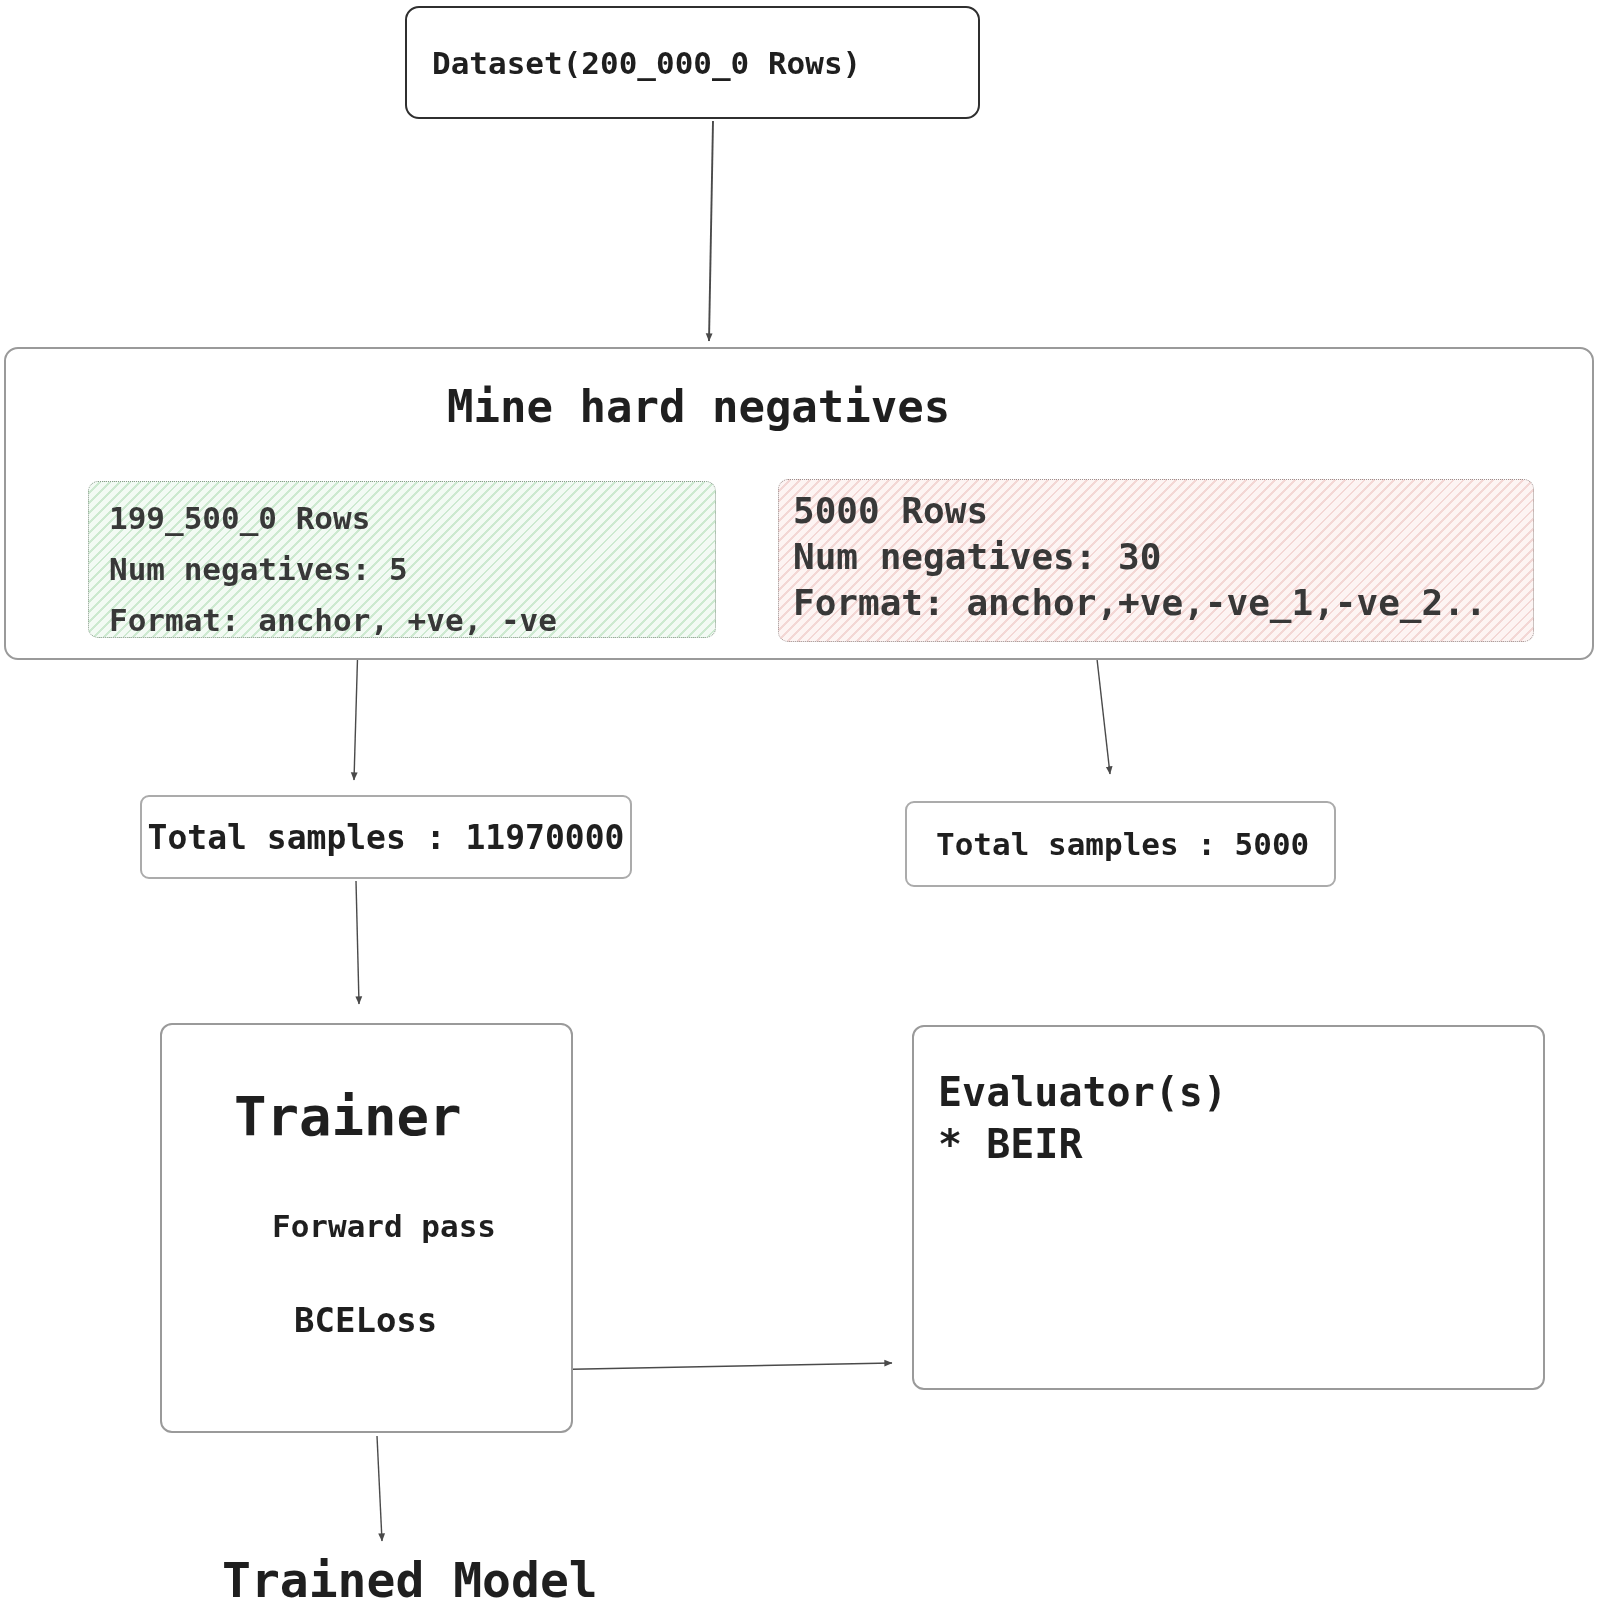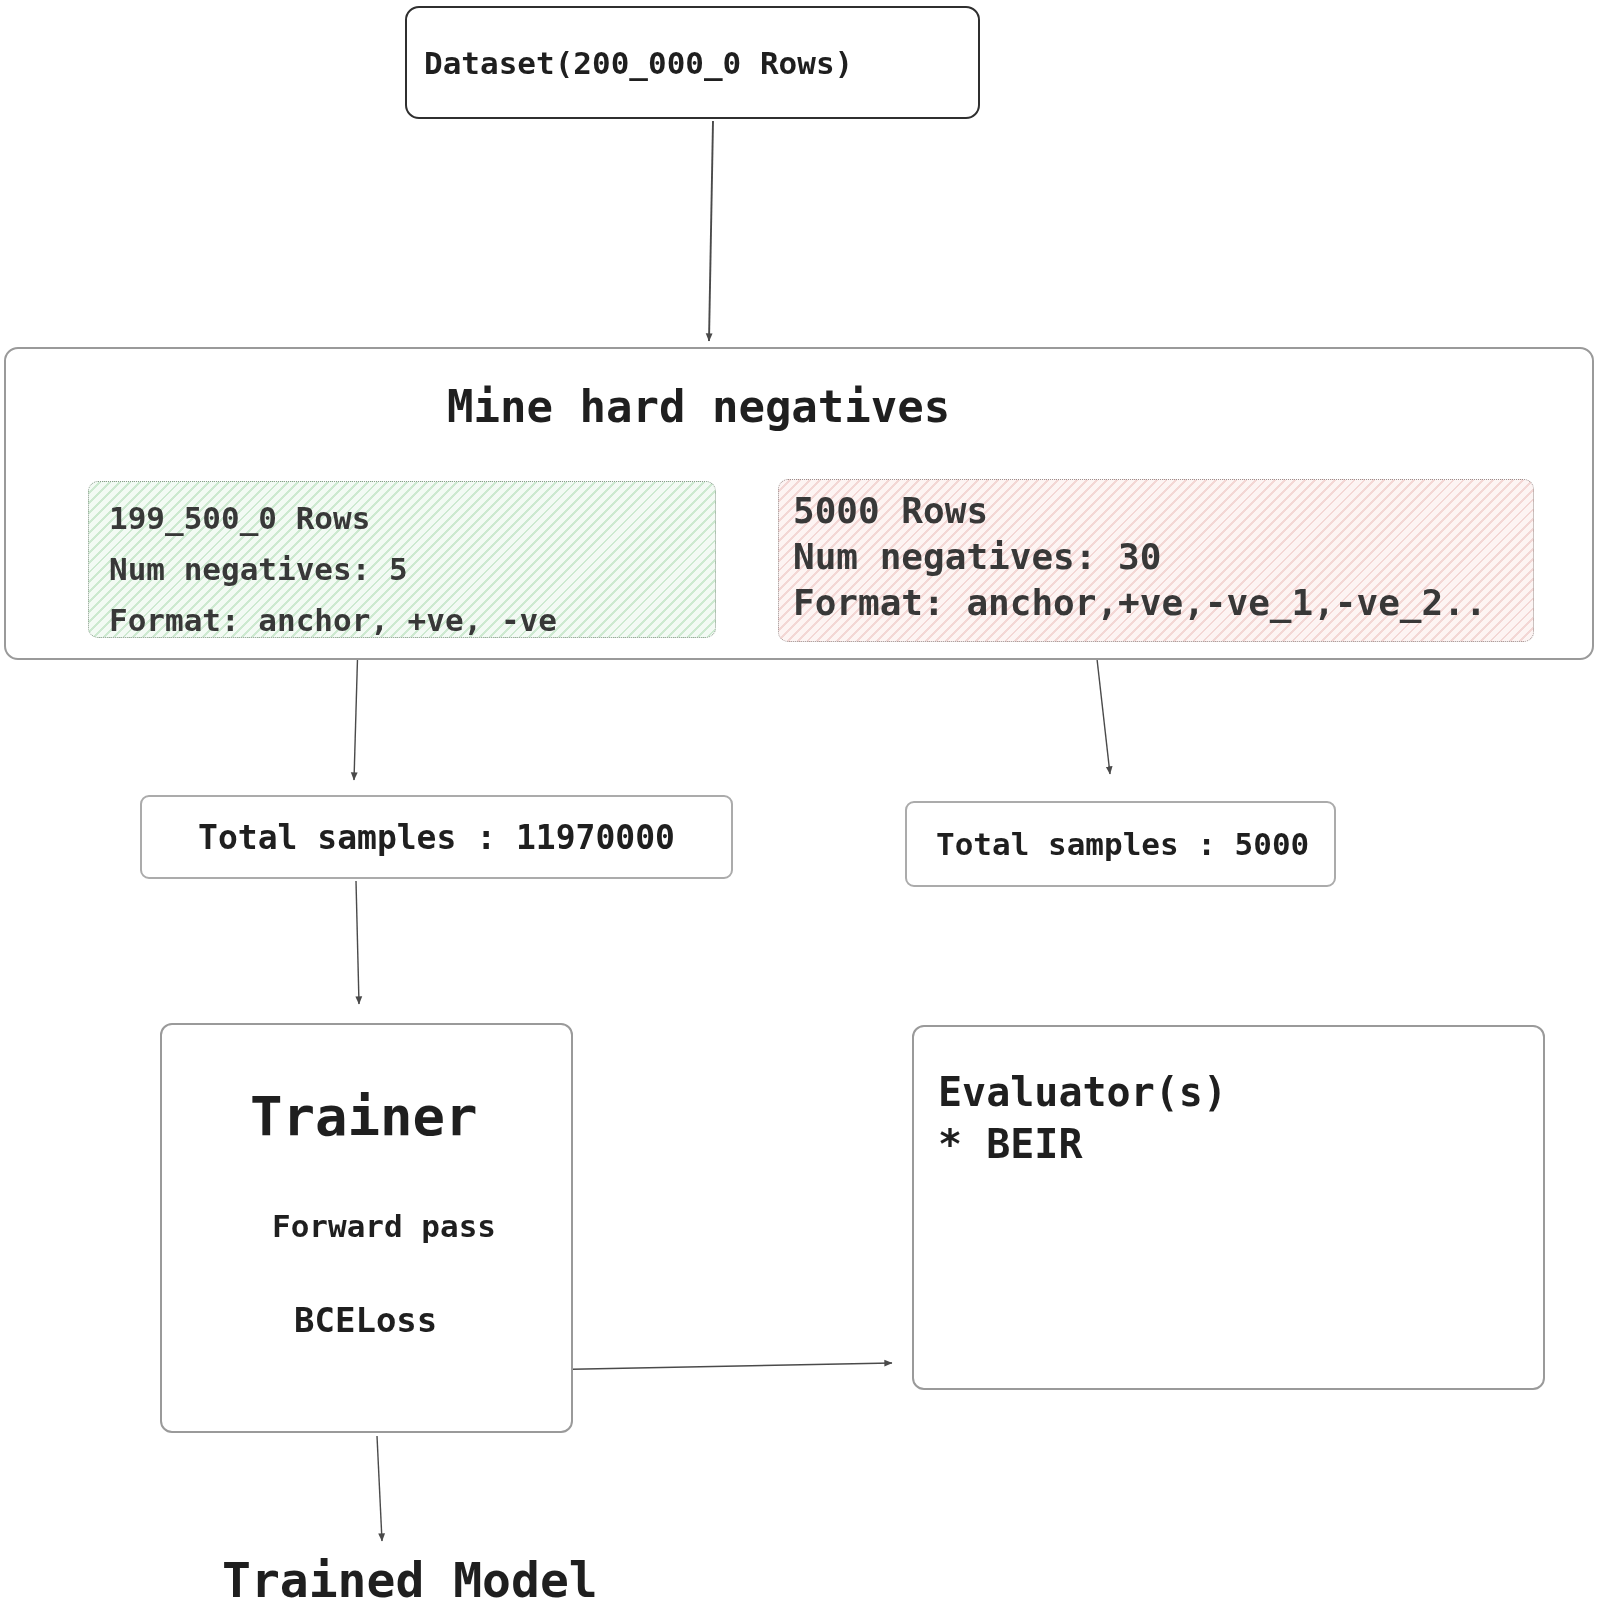--- a/index.html
+++ b/index.html
@@ -8,21 +8,21 @@
     font-family:"DejaVu Sans Mono","Liberation Mono",monospace;
     color:var(--ink,#1f1f1f);
   }
   .abs{position:absolute;}
   .node{
     position:absolute;background:#ffffff;box-sizing:border-box;
   }
   .dataset-box{
     left:405px;top:6px;width:575px;height:113px;
     border:2.5px solid var(--box-border-dark,#2f2f2f);border-radius:14px;
-    display:flex;align-items:center;padding-left:17px;
+    display:flex;align-items:center;padding-left:25px;
     font-size:31px;font-weight:bold;letter-spacing:0;
   }
   .mine-container{
     left:4px;top:347px;width:1590px;height:313px;
     border:2px solid var(--box-border-gray,#9a9a9a);border-radius:14px;
   }
   .mine-title{
     left:447px;top:381px;font-size:44px;font-weight:bold;white-space:nowrap;
   }
   .split-card{
@@ -44,27 +44,27 @@
     border:1.6px dotted var(--eval-split-border,#9a8f8e);
     background:repeating-linear-gradient(135deg,
       var(--eval-split-stripe,#f3d7d5) 0 2px,
       var(--eval-split-bg,#fdf4f3) 2px 7px);
   }
   .total-box{
     position:absolute;box-sizing:border-box;background:#fff;
     border:2px solid #ababab;border-radius:9px;
     font-weight:bold;white-space:nowrap;display:flex;align-items:center;
   }
-  .total-train{left:140px;top:795px;width:593px;height:84px;justify-content:center;font-size:33px;}
+  .total-train{left:140px;top:795px;width:492px;height:84px;justify-content:center;font-size:33px;}
   .total-eval{left:905px;top:787px;width:431px;height:86px;padding-left:29px;font-size:31px;margin-top:14px;}
   .trainer-box{
     left:160px;top:1023px;width:413px;height:410px;
     border:2px solid var(--box-border-gray,#9a9a9a);border-radius:12px;
   }
-  .trainer-title{left:250px;top:1085px;font-size:54px;font-weight:bold;white-space:nowrap;}
+  .trainer-title{left:234px;top:1085px;font-size:54px;font-weight:bold;white-space:nowrap;}
   .forward-pass{left:272px;top:1208px;font-size:31px;font-weight:bold;white-space:nowrap;}
   .bceloss{left:294px;top:1300px;font-size:34px;font-weight:bold;white-space:nowrap;}
   .evaluator-box{
     left:912px;top:1025px;width:633px;height:365px;
     border:2px solid var(--box-border-gray,#9a9a9a);border-radius:12px;
   }
   .evaluator-text{
     left:938px;top:1066px;font-size:40px;font-weight:bold;line-height:52px;white-space:nowrap;
   }
   .evaluator-text .line{display:block;}

